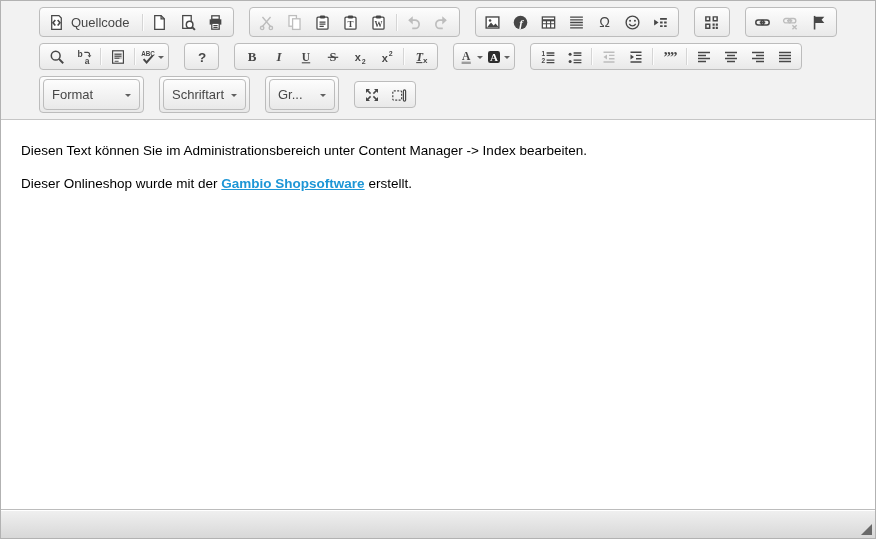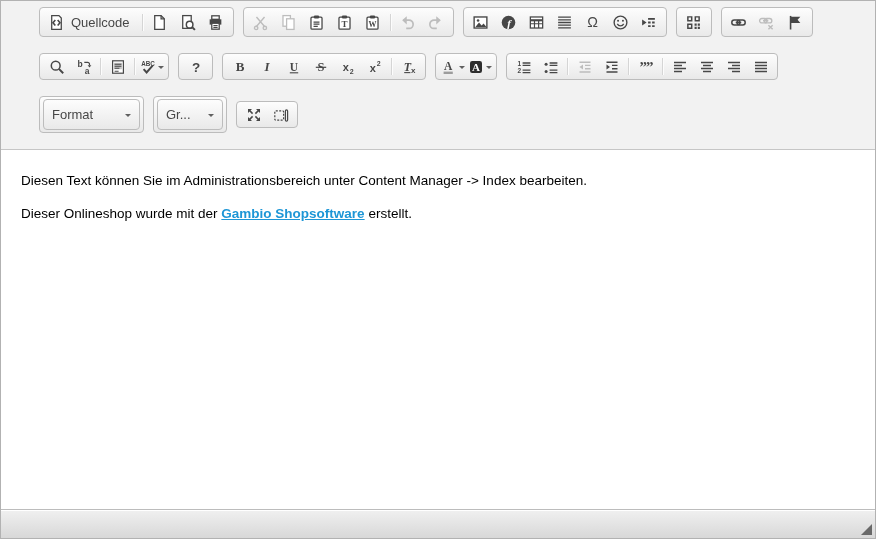--- a/index.html
+++ b/index.html
@@ -4,21 +4,21 @@
 <style>
   :root{
     --chrome-border:#b2b2b2; --toolbar-bg:#f2f2f2; --group-border:#bcbcbc;
     --icon:#474747; --icon-disabled:#bdbdbd; --link:#1d96d6;
     --sb-top:#f0f0f0; --sb-bottom:#d8d8d8; --resize:#696969;
   }
   html,body{margin:0;padding:0;background:#fff;font-family:"Liberation Sans",sans-serif;}
   .editor{width:876px;height:539px;box-sizing:border-box;border:1px solid var(--chrome-border);
     display:flex;flex-direction:column;background:#fff;overflow:hidden;}
   .toolbar{background:var(--toolbar-bg);padding:6px 6px 0 6px;border-bottom:1px solid #c6c6c6;}
-  .tb-row{display:flex;align-items:center;gap:9px;margin-bottom:16px;padding-left:32px;}
+  .tb-row{display:flex;align-items:center;gap:15px;margin-bottom:6px;padding-left:32px;}
   .tb-group{display:flex;align-items:center;background:linear-gradient(#fdfdfd,#e9e9e9);
     border:1px solid var(--group-border);border-radius:4px;padding:2px 3px;}
   .btn{display:flex;align-items:center;justify-content:center;width:28px;height:24px;
     border-radius:2px;color:var(--icon);cursor:pointer;}
   .tb-row2 .btn,.tb-row3 .btn{height:21px;width:27px;}
   .btn.disabled{color:var(--icon-disabled);cursor:default;}
   .btn.labeled{width:auto;padding:0 9px 0 5px;gap:6px;font-size:13px;color:#474747;}
   .sep{width:1px;height:17px;background:#d5d5d5;margin:0 3px;box-shadow:1px 0 0 #fcfcfc;}
   .ico{display:flex;}
   .ico svg{display:block;width:16px;height:16px;}
@@ -449,20 +449,26 @@
         </div>
       </div>
       <div class="tb-row tb-row3">
         <div class="tb-group">
           <div class="combo" style="width: 97px;">
             <span class="lbl">Format</span>
             <span class="caret"></span>
           </div>
         </div>
         <div class="tb-group">
+          <div class="combo" style="width: 83px;">
+            <span class="lbl">Schriftart</span>
+            <span class="caret"></span>
+          </div>
+        </div>
+        <div class="tb-group">
           <div class="combo" style="width: 66px;">
             <span class="lbl">Gr...</span>
             <span class="caret"></span>
           </div>
         </div>
         <div class="tb-group">
           <span class="btn">
             <span class="ico">
               <svg viewBox="0 0 16 16">
                 <path d="M6.6 6.6 2.8 2.8m10.4 0L9.4 6.6m0 2.8 3.8 3.8M2.8 13.2l3.8-3.8" stroke="currentColor" stroke-width="1.5"></path>

